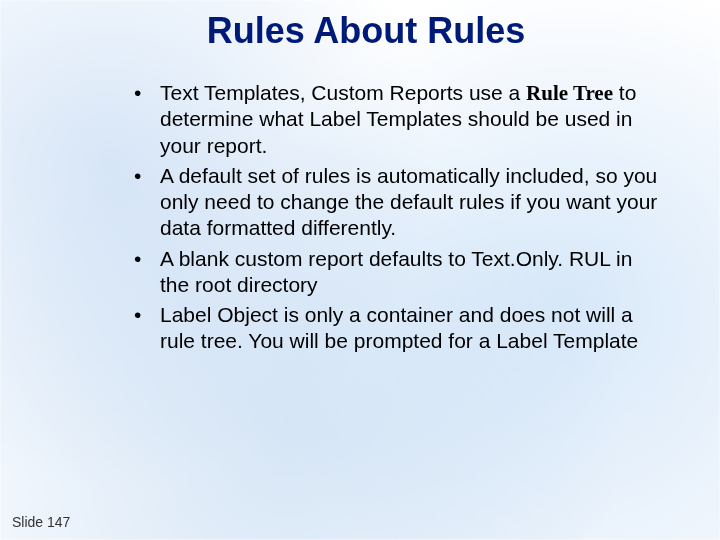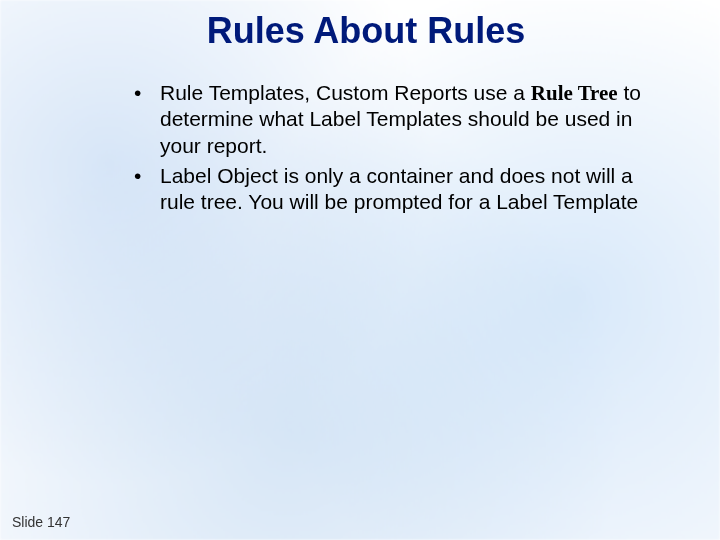--- a/index.html
+++ b/index.html
@@ -83,21 +83,27 @@
 <body>
 
 <div class="slide">
   <div class="bg"></div>
 
   <div class="title">Rules About Rules</div>
 
   <div class="body">
     <ul class="bullets">
       <li>
-        <span>Rule Templates, Custom Reports use a </span><span class="bold-term">Rule Tree</span><span> to determine what Label Templates should be used in your report.</span>
+        <span>Text Templates, Custom Reports use a </span><span class="bold-term">Rule Tree</span><span> to determine what Label Templates should be used in your report.</span>
+      </li>
+      <li>
+        <span>A default set of rules is automatically included, so you only need to change the default rules if you want your data formatted differently.</span>
+      </li>
+      <li>
+        <span>A blank custom report defaults to Text.Only. RUL in the root directory</span>
       </li>
       <li>
         <span>Label Object is only a container and does not will a rule tree. You will be prompted for a Label Template</span>
       </li>
     </ul>
   </div>
 
   <div class="footer">Slide 147</div>
 </div>
 

